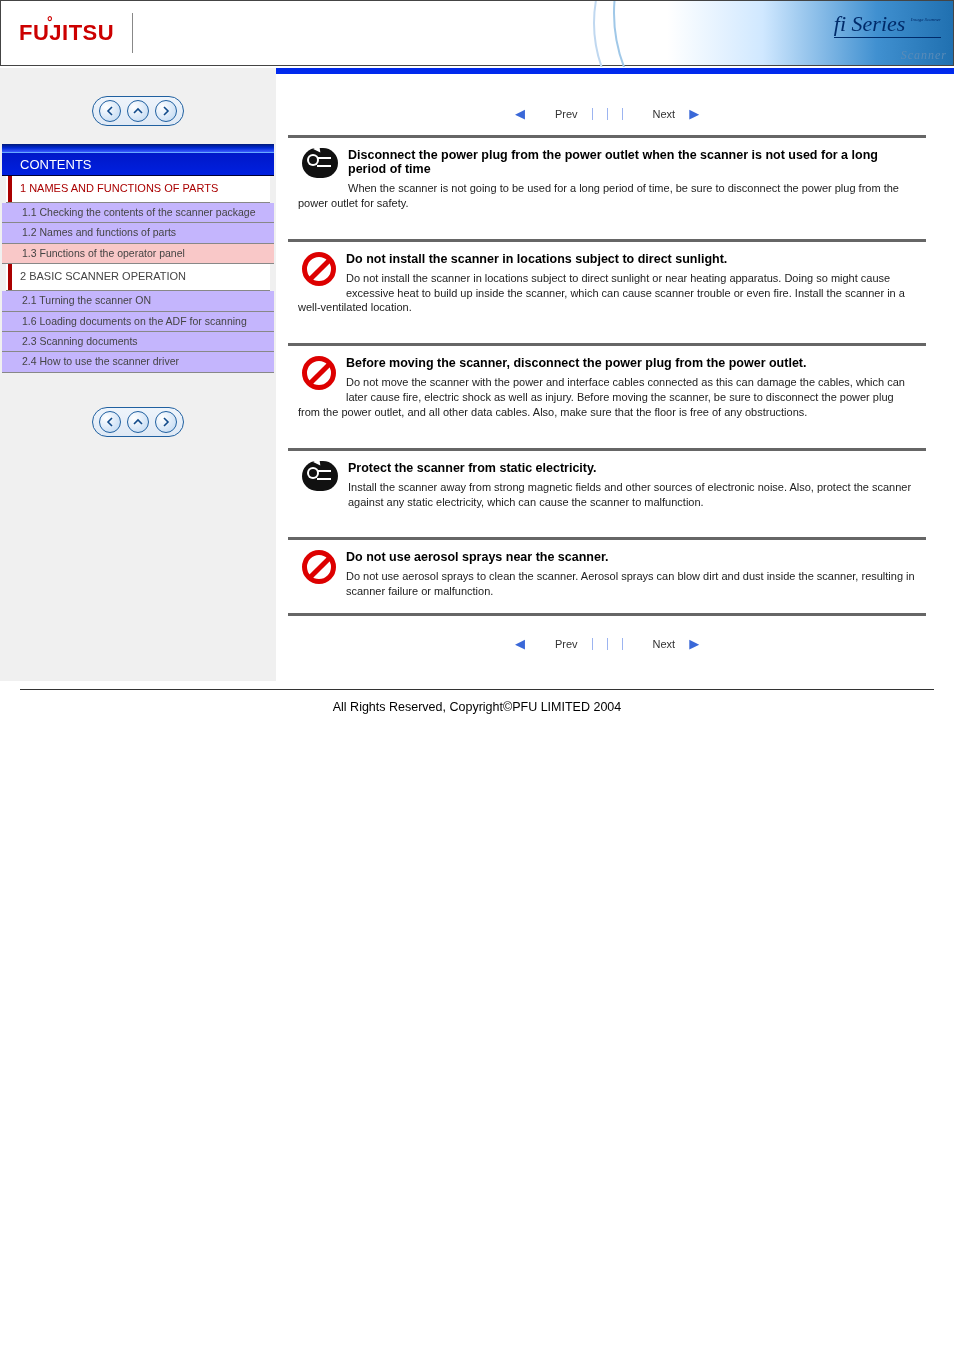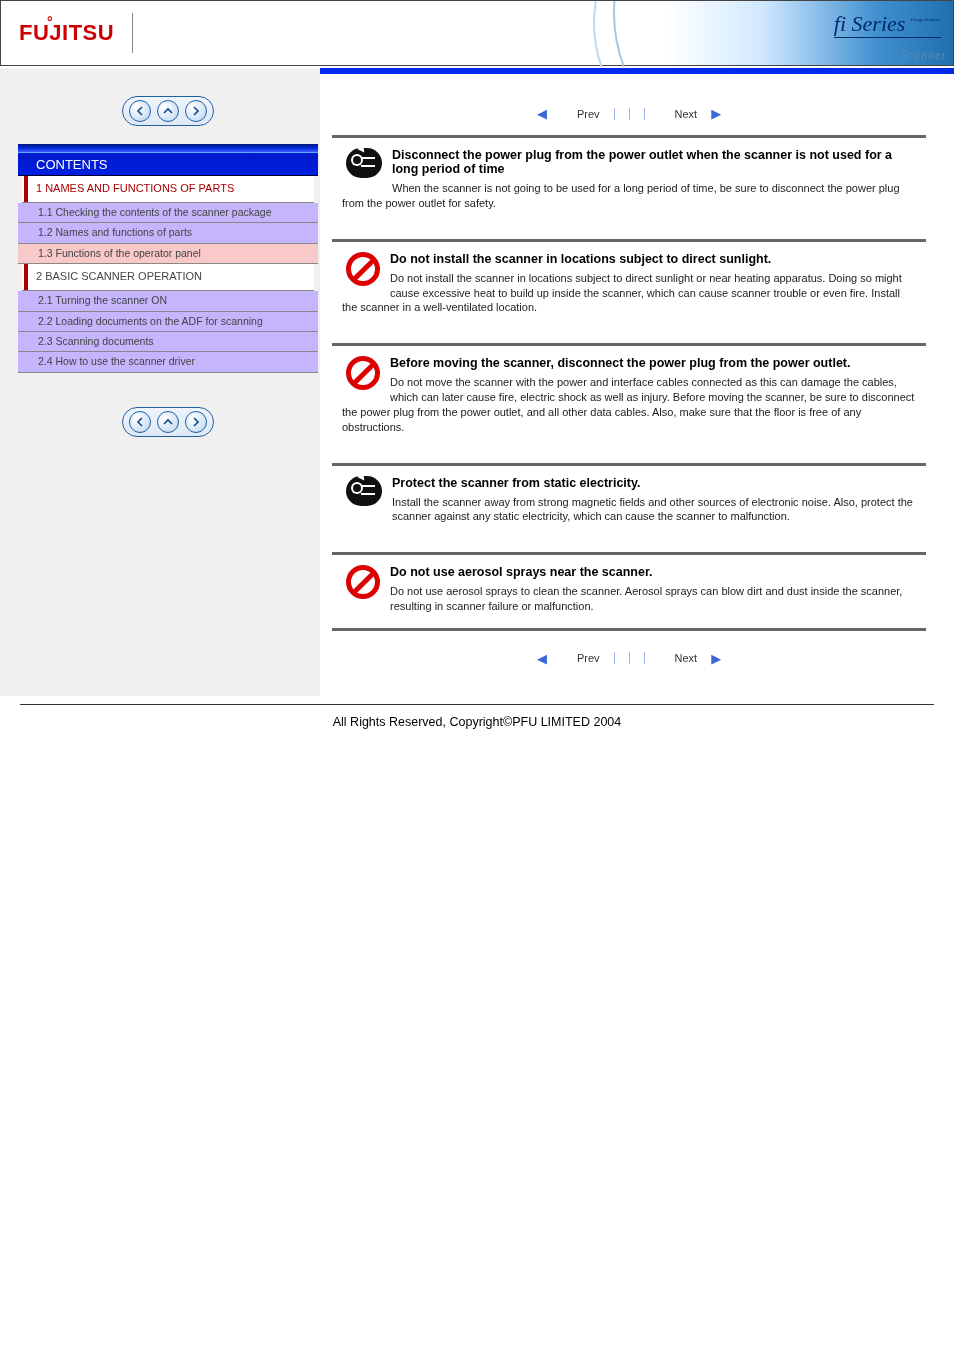--- a/index.html
+++ b/index.html
@@ -13,21 +13,21 @@
   .header-title { font-size: 20px; color: #333; }
   .fiseries { position: absolute; right: 12px; top: 10px; font-family: 'Times New Roman', serif; font-style: italic; font-size: 22px; color: #002b6a; border-bottom: 1px solid #002b6a; }
   .fiseries .small { font-size: 5px; display:inline-block; vertical-align: top; margin-top:6px;}
   .banner-curve { position: absolute; right: 140px; top: 0; width: 220px; height: 66px; overflow: hidden; }
   .banner-curve::before { content: ""; position: absolute; width: 300px; height: 300px; border: 2px solid #a0c8e8; border-radius: 50%; top: -140px; left: 20px; }
   .banner-curve::after { content: ""; position: absolute; width: 260px; height: 260px; border: 2px solid #c0d8f0; border-radius: 50%; top: -110px; left: 0px; }
   .banner-text { position: absolute; right: 6px; bottom: 2px; font-style: italic; color: #5a8bb8; font-size: 12px; font-family: 'Times New Roman', serif; letter-spacing: 1px;}
 
   
   .doc-body { display: flex; margin-top: 2px; }
-  .sidebar { width: 320px; background: #f0f0f0; padding: 10px 0 40px 16px; display: flex; flex-direction: column; }
+  .sidebar { width: 276px; background: #f0f0f0; padding: 10px 0 40px 0; display: flex; flex-direction: column; }
   .main-pane { flex: 1; padding: 0 28px 0 12px; background: #fff; }
 
   
   .nav-pills { display: flex; justify-content: center; margin: 18px 0; }
   .pill-group { border: 1px solid #2060a0; border-radius: 16px; padding: 3px 6px; background: linear-gradient(#eef4fb, #dfe9f5); display: flex; gap: 6px; }
   .pill-btn { width: 22px; height: 22px; border: 1.5px solid #2060a0; border-radius: 50%; background: radial-gradient(circle at 30% 30%, #fff, #d6e6f7 60%, #bcd6ef); display: flex; align-items: center; justify-content: center; color: #104a8a; font-size: 12px; cursor: pointer; }
   .pill-btn svg { width: 10px; height: 10px; }
 
   
   .side-top-gloss { height: 8px; background: linear-gradient(#001a7a, #0028d6, #3c5cff); margin: 0 2px 0 2px;}
@@ -108,21 +108,21 @@
     <div class="side-top-gloss"></div>
     <div class="side-contents-bar">CONTENTS</div>
 
     <div class="side-section-hdr">1 NAMES AND FUNCTIONS OF PARTS</div>
     <div class="side-item tall">1.1 Checking the contents of the scanner package</div>
     <div class="side-item">1.2 Names and functions of parts</div>
     <div class="side-item active">1.3 Functions of the operator panel</div>
 
     <div class="side-section-hdr" style="color:#444; padding-left:14px;">2 BASIC SCANNER OPERATION</div>
     <div class="side-item">2.1 Turning the scanner ON</div>
-    <div class="side-item tall">2.2 Loading documents on the ADF for scanning</div>
+    <div class="side-item tall">1.6 Loading documents on the ADF for scanning</div>
     <div class="side-item">2.3 Scanning documents</div>
     <div class="side-item">2.4 How to use the scanner driver</div>
 
     <div class="nav-pills" style="margin-top:34px;">
       <div class="pill-group">
         <div class="pill-btn">
           <svg viewBox="0 0 10 10">
               <path d="M7 1 L3 5 L7 9" stroke="#104a8a" stroke-width="1.6" fill="none"></path>
             </svg>
         </div>

